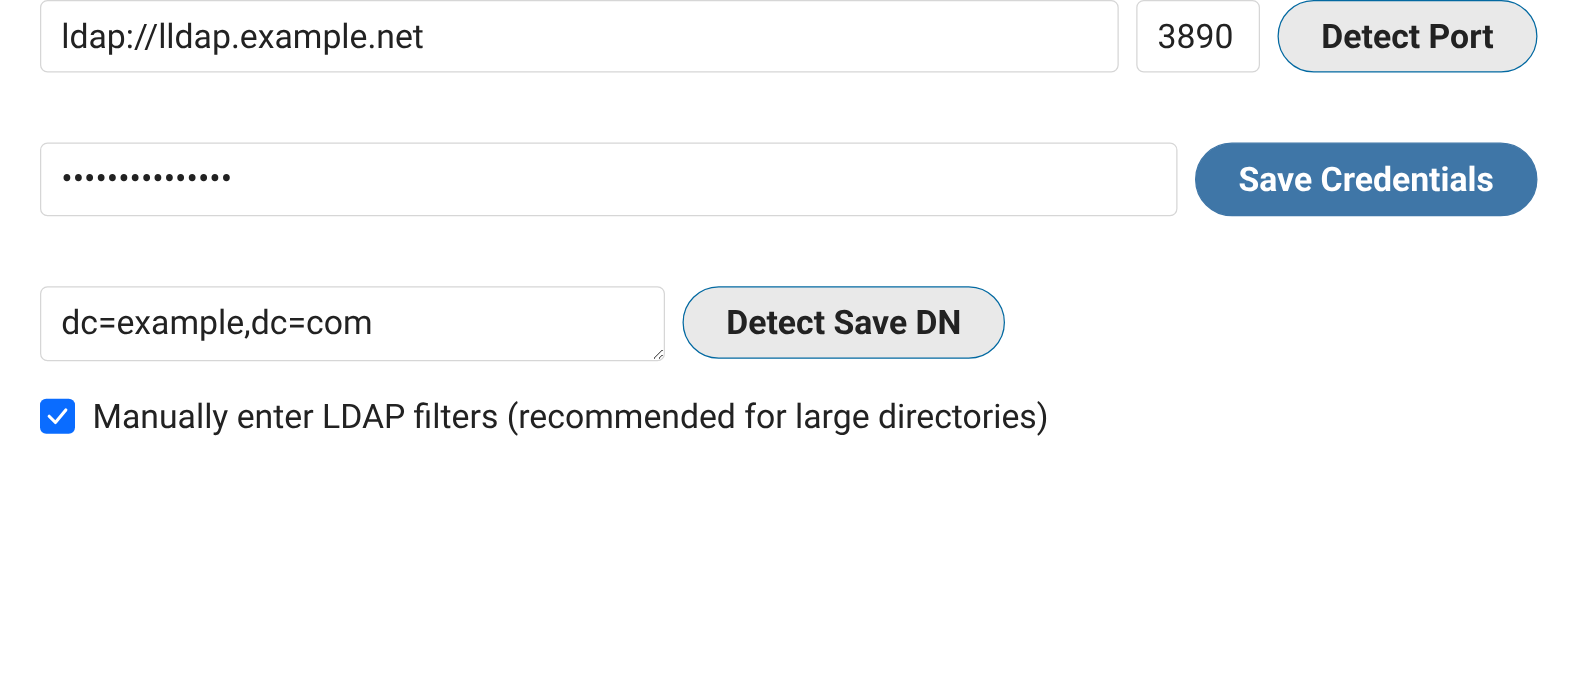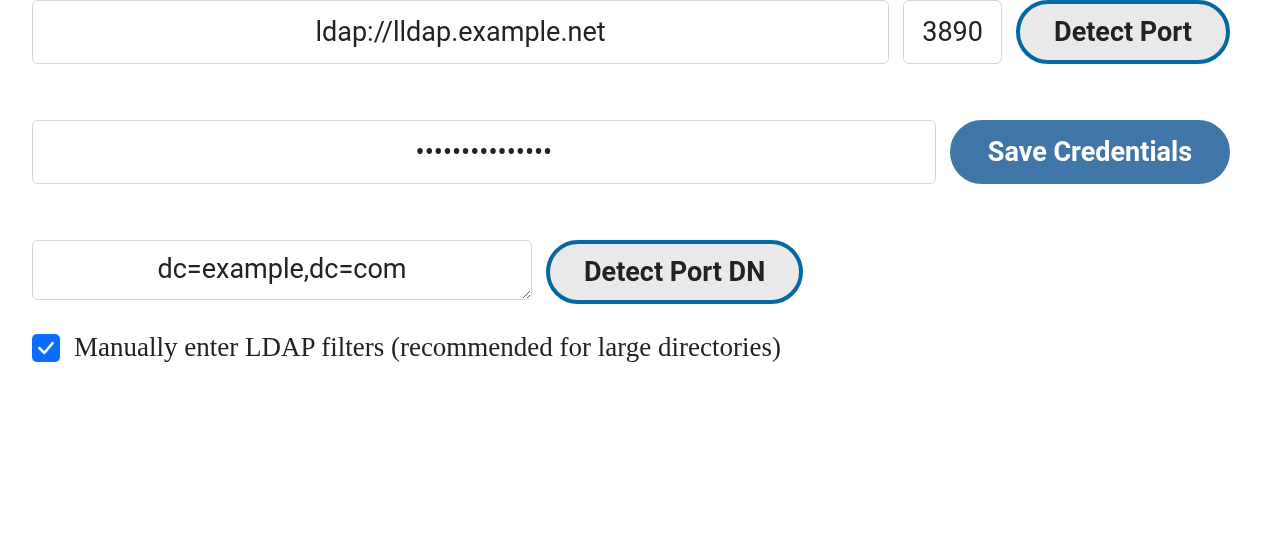--- a/index.html
+++ b/index.html
@@ -27,30 +27,29 @@
   input[type="password"],
   textarea {
     border: 1px solid #d6d6d6;
     border-radius: 6px;
     font-size: 27px;
     padding: 10px 16px;
     background: #fff;
     color: #222;
     font-family: inherit;
     line-height: 1.35;
-    text-align: center;
   }
   textarea {
     resize: both;
     height: 60px;
     min-height: 60px;
     overflow: hidden;
   }
   .btn {
-    border: 4px solid #0369a1;
+    border: 1px solid #0369a1;
     background: #e9e9e9;
     border-radius: 999px;
     font-size: 27px;
     font-weight: 700;
     color: #222;
     padding: 12px 34px;
     cursor: pointer;
     white-space: nowrap;
     font-family: inherit;
     text-align: center;
@@ -91,21 +90,20 @@
     width: 20px;
     height: 20px;
     stroke: #fff;
     stroke-width: 3;
     fill: none;
     stroke-linecap: round;
     stroke-linejoin: round;
   }
   .checkbox-label {
     cursor: pointer;
-    font-family: Liberation Serif, serif;
   }
 </style>
 </head>
 <body>
 
 <div class="page">
 
   <div class="row">
     <input type="text" class="host-input" value="ldap://lldap.example.net" style="">
     <input type="text" class="port-input" value="3890" style="">
@@ -117,21 +115,21 @@
 
   <div class="row">
     <input type="password" class="password-input" value="•••••••••••••••" style="">
     <button class="btn btn-primary">Save Credentials</button>
   </div>
 
   <div class="spacer"></div>
 
   <div class="row row-basedn">
     <textarea class="basedn-textarea" style="">dc=example,dc=com</textarea>
-    <button class="btn">Detect Port DN</button>
+    <button class="btn">Detect Save DN</button>
   </div>
 
   <div class="checkbox-row">
     <button class="checkbox" role="checkbox" aria-checked="true">
       <svg viewBox="0 0 24 24">
         <polyline points="4 12 10 18 20 6"></polyline>
       </svg>
     </button>
     <span class="checkbox-label">Manually enter LDAP filters (recommended for large directories)</span>
   </div>

